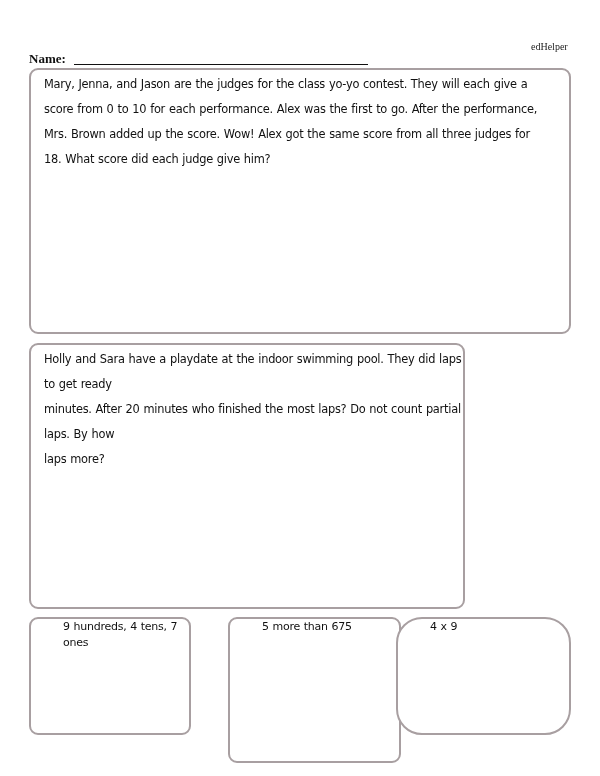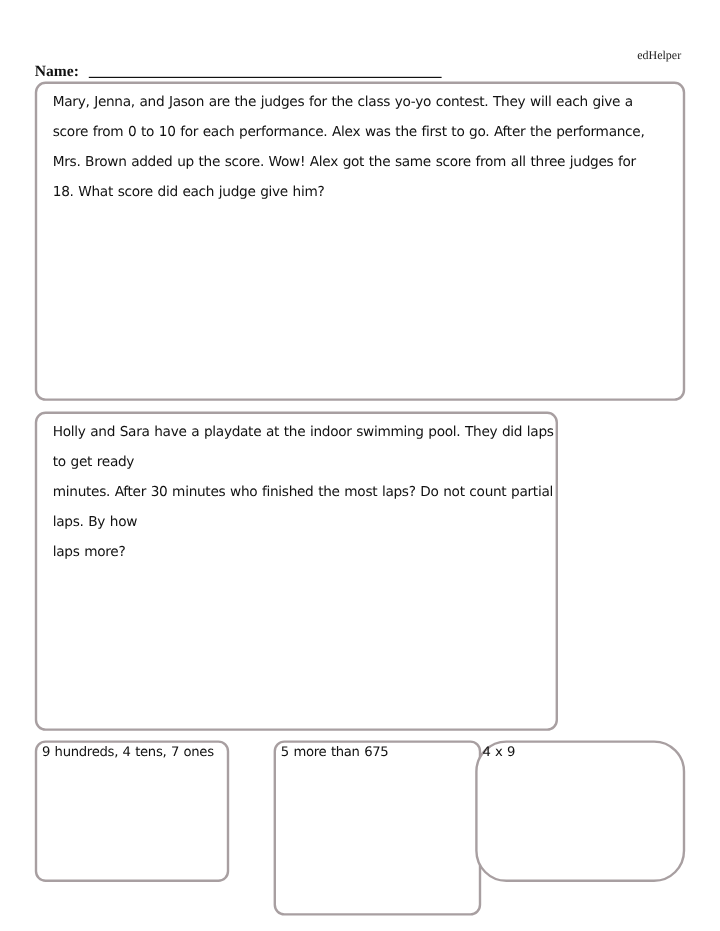--- a/index.html
+++ b/index.html
@@ -8,21 +8,21 @@
   .brand { position:absolute; left:531px; top:41px; font-family:"Liberation Serif", serif;
            font-size:10px; color:#222; }
   .name-label { position:absolute; left:29px; top:51px; font-family:"Liberation Serif", serif;
            font-weight:bold; font-size:13px; }
   .name-line { position:absolute; left:74px; top:64px; width:294px; height:0;
            border-bottom:1.2px solid #111; }
   .box { position:absolute; box-sizing:border-box; border:2px solid #a89fa1;
          border-radius:9px; background:#fff; }
   .box .q { font-size:11.4px; line-height:25px; letter-spacing:-0.25px; color:#111;
             padding:2px 0 0 13px; word-spacing:0.5px; }
-  .box.small .q { font-size:11px; padding:0 0 0 4px; line-height:16px; }
+  .box.small .q { font-size:11px; padding:0 0 0 4px; line-height:16px;margin-left:28px; }
   #b1 { left:29px; top:68px; width:542px; height:266px; }
   #b2 { left:29px; top:343px; width:436px; height:266px; }
   #s1 { left:29px; top:617px; width:162px; height:118px; }
   #s2 { left:228px; top:617px; width:173px; height:146px; }
   #s3 { left:396px; top:617px; width:175px; height:118px;border-radius:26px; }
 </style>
 </head>
 <body>
 
 <div class="brand">edHelper</div>
@@ -34,21 +34,21 @@
     <div>Mary, Jenna, and Jason are the  judges for the class yo-yo contest.  They will each give a</div>
     <div>score from 0 to 10 for each performance.  Alex was the first to go.  After the performance,</div>
     <div>Mrs. Brown added up the score.  Wow!  Alex got the same score from all three judges for</div>
     <div>18.  What score did each judge give him?</div>
   </div>
 </div>
 
 <div class="box" id="b2">
   <div class="q">
     <div>Holly and Sara have a playdate at the indoor swimming pool.  They did laps to get ready</div>
-    <div>minutes.  After 30 minutes who finished the most laps?  Do not count partial laps. By how</div>
+    <div>minutes.  After 20 minutes who finished the most laps?  Do not count partial laps. By how</div>
     <div>laps more?</div>
   </div>
 </div>
 
 <div class="box small" id="s1">
   <div class="q">9 hundreds, 4 tens, 7 ones</div>
 </div>
 <div class="box small" id="s2">
   <div class="q">5 more than 675</div>
 </div>

